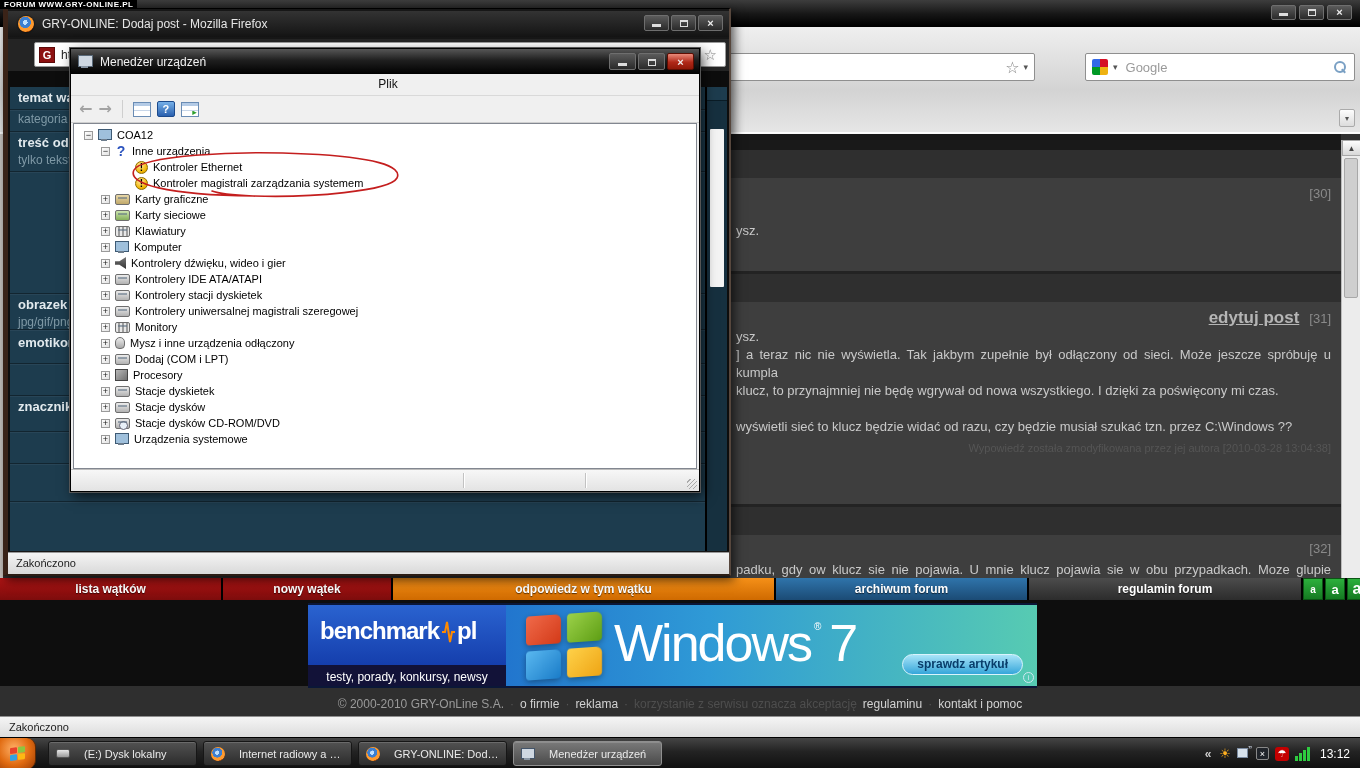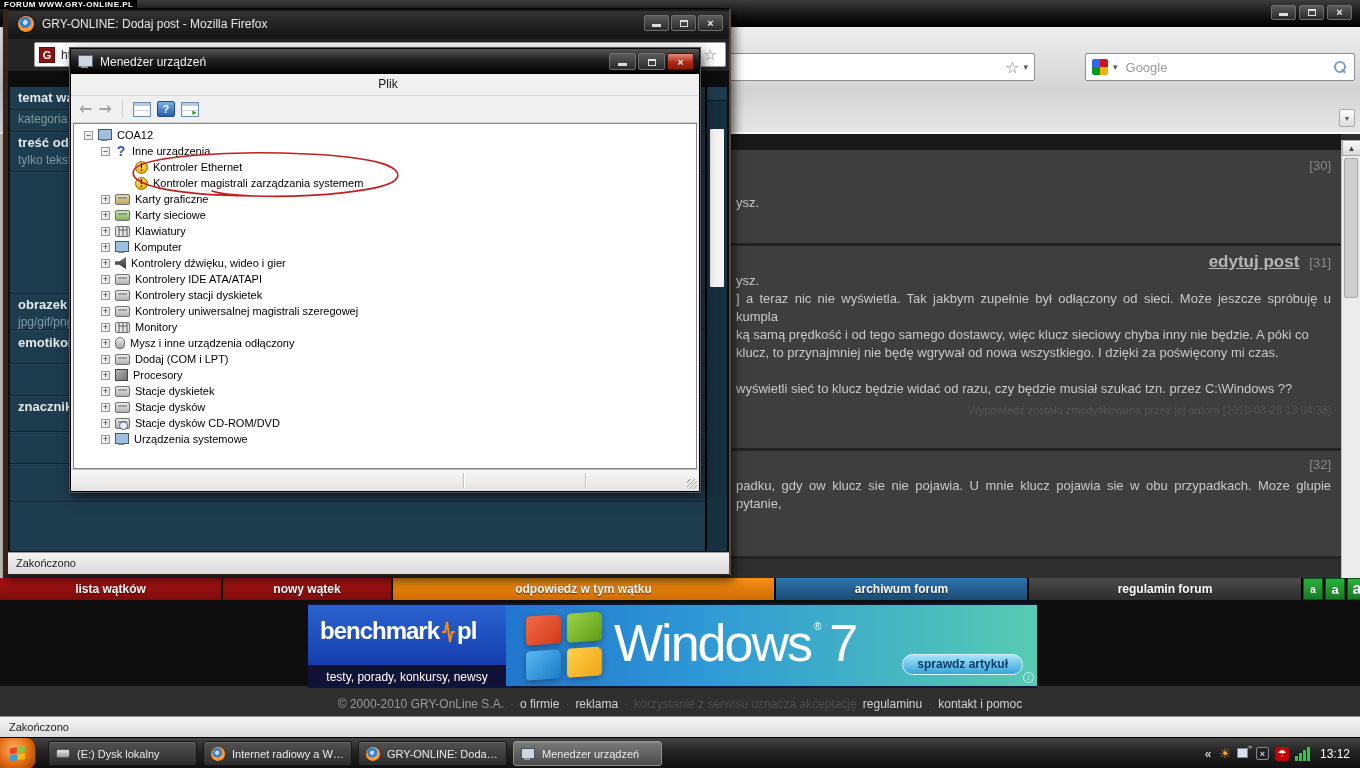--- a/index.html
+++ b/index.html
@@ -40,21 +40,21 @@
   .mag::after { content:""; position:absolute; width:5px; height:2px; background:#7aa0c4; transform:rotate(45deg); left:7px; top:9px; }
   .bm-chevron { position:absolute; right:5px; top:82px; width:16px; height:18px; background:linear-gradient(180deg,#fdfdfd,#dcdcdc);
     border:1px solid #aaa; border-radius:2px; color:#555; font-size:8px; text-align:center; line-height:17px; }
 
   .bg-content { position:absolute; top:133px; left:0; right:0; height:445px; background:#2f2f2f; }
   .page-left-edge { position:absolute; left:0; top:0; width:3px; bottom:0; background:#c9c5c1; }
   .topline { position:absolute; top:0; left:0; right:0; height:1px; background:#fafafa; }
   .darkband { position:absolute; top:1px; left:3px; right:19px; height:16px; background:#191919; }
   .posts { position:absolute; left:730px; right:19px; top:17px; }
   .post { position:relative; background:#3e3e3e; border-bottom:3px solid #232323; padding:6px 10px 10px 6px;
-    color:#c9c9c9; font-size:13px; }
+    color:#c9c9c9; font-size:13px;margin-top:28px; }
   .post-head { display:flex; justify-content:flex-end; align-items:baseline; gap:10px; height:20px; }
   .post-id { color:#8a8a8a; font-size:13px; }
   .edit-link { color:#b5b5b5; font-weight:bold; text-decoration:underline; font-size:17px; cursor:pointer; }
   .post p { line-height:18px; min-height:10px; text-align:justify; }
   .post .gap { height:18px; }
   .post-note { text-align:right; color:#555; font-size:11px; margin-top:6px; }
   .post.p0 { min-height:96px; padding-top:8px; }
   .post.p0 p { margin-top:16px; }
   .post.p1 { min-height:205px; }
   .post.p2 { min-height:108px; }
@@ -199,21 +199,21 @@
     background:linear-gradient(180deg,#454545,#232323 45%,#101010); border-top:1px solid #000; z-index:50; }
   .startbtn { position:absolute; left:0; top:0; width:36px; height:31px; border-radius:0 9px 9px 0;
     background:radial-gradient(circle at 40% 35%,#ffb066,#e06a10 55%,#9a3c06); border-right:1px solid #5e2a04;
     display:flex; align-items:center; justify-content:center; cursor:pointer; }
   .miniflag { width:16px; height:14px; transform:skewY(-8deg); }
   .miniflag i { float:left; width:7px; height:6px; margin:0 1px 1px 0; border-radius:1px; }
   .miniflag i:nth-child(1){ background:#e8432a; } .miniflag i:nth-child(2){ background:#8cc63f; }
   .miniflag i:nth-child(3){ background:#35a1e0; } .miniflag i:nth-child(4){ background:#fdb813; }
   .taskbtns { position:absolute; left:48px; top:3px; display:flex; gap:6px; }
   .taskbtn { width:149px; height:25px; background:linear-gradient(180deg,#525252,#2c2c2c); border:1px solid #161616;
-    border-radius:3px; display:flex; align-items:center; gap:7px; padding:0 7px; color:#eaeaea; font-size:11px;
+    border-radius:3px; display:flex; align-items:center; gap:14px; padding:0 7px; color:#eaeaea; font-size:11px;
     overflow:hidden; white-space:nowrap; cursor:pointer; box-shadow:inset 0 1px 0 rgba(255,255,255,.15); }
   .taskbtn.active { background:linear-gradient(180deg,#7a7a7a,#4a4a4a); border-color:#8f8f8f; }
   .taskbtn .lbl { overflow:hidden; text-overflow:ellipsis; }
   .ti { flex:none; }
   .ti.drive { width:14px; height:9px; background:linear-gradient(180deg,#e8e8e8,#9a9a9a); border:1px solid #555; border-radius:2px; }
   .ti.firefox { width:14px; height:14px; border-radius:50%;
     background:radial-gradient(circle at 45% 40%,#bfe0ff 0 18%,#3d7fd1 19% 42%,#ff9a2e 45% 70%,#e05e00 71%); }
   .ti.devmgr { width:14px; height:12px; position:relative; }
   .ti.devmgr::before { content:""; position:absolute; left:0; top:0; width:12px; height:9px; background:#cfd8e2; border:1px solid #44556a; }
   .ti.devmgr::after { content:""; position:absolute; left:3px; bottom:0; width:6px; height:2px; background:#8a97a5; }
@@ -282,21 +282,20 @@
             </div>
             <p>ysz.</p>
           </div>
           <div class="post p1">
             <div class="post-head">
               <span class="edit-link">edytuj post</span>
               <span class="post-id">[31]</span>
             </div>
             <p>ysz.</p>
             <p>] a teraz nic nie wyświetla. Tak jakbym zupełnie był odłączony od sieci. Może jeszcze spróbuję u kumpla</p>
-            <p>ką samą prędkość i od tego samego dostawcy, więc klucz sieciowy chyba inny nie będzie. A póki co</p>
             <p>klucz, to przynajmniej nie będę wgrywał od nowa wszystkiego. I dzięki za poświęcony mi czas.</p>
             <div class="gap"></div>
             <p>wyświetli sieć to klucz będzie widać od razu, czy będzie musiał szukać tzn. przez C:\Windows ??</p>
             <div class="post-note">Wypowiedź została zmodyfikowana przez jej autora [2010-03-28 13:04:38]</div>
           </div>
           <div class="post p2">
             <div class="post-head">
               <span class="post-id">[32]</span>
             </div>
             <p>padku, gdy ow klucz sie nie pojawia. U mnie klucz pojawia sie w obu przypadkach. Moze glupie pytanie,</p>

